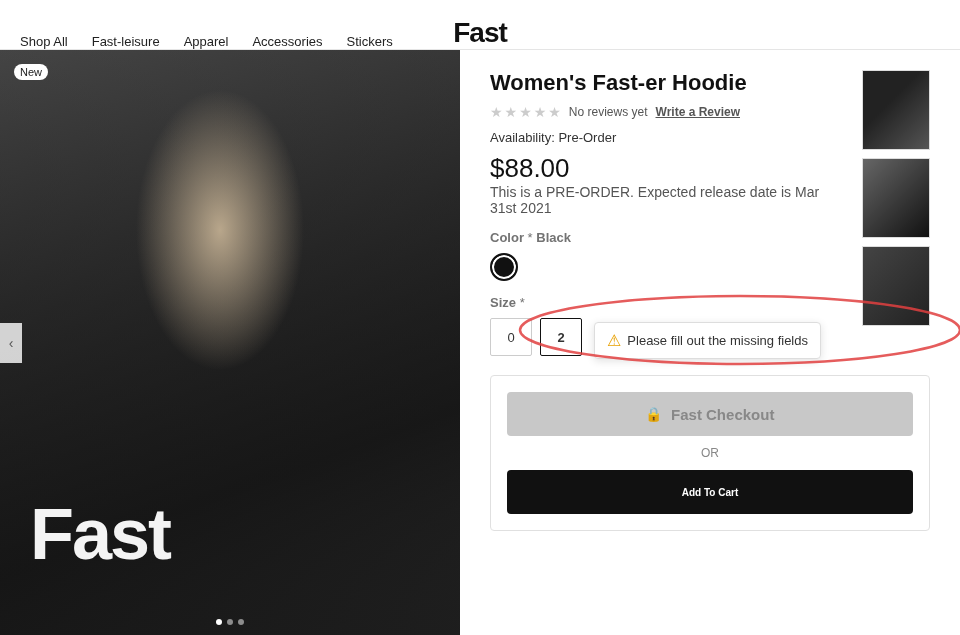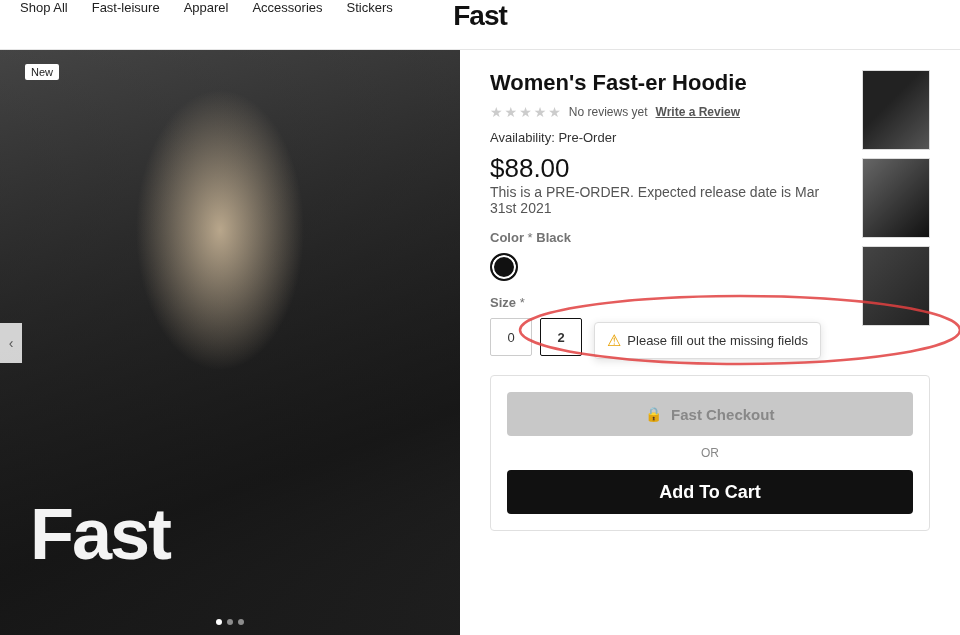--- a/index.html
+++ b/index.html
@@ -1,20 +1,20 @@
 <!DOCTYPE html>
 <html><head>
   <meta charset="utf-8">
   <style>
     * { margin: 0; padding: 0; box-sizing: border-box; }
     body { font-family: -apple-system, BlinkMacSystemFont, 'Segoe UI', Arial, sans-serif; width: 960px; height: 635px; overflow: hidden; background: #fff; }
 
     
     .nav {
-      display: flex; align-items: flex-start; height: 50px;
+      display: flex; align-items: flex-end; height: 50px;
       border-bottom: 1px solid #e5e5e5; padding: 0 20px;
       position: relative;
     }
     .nav-left { display: flex; gap: 24px; align-items: center; }
     .nav-left a { font-size: 13px; color: #222; text-decoration: none; cursor: pointer; }
     .nav-logo { position: absolute; left: 50%; transform: translateX(-50%); font-size: 28px; font-weight: 700; letter-spacing: -1px; color: #111; }
     .nav-right { margin-left: auto; display: flex; align-items: center; gap: 16px; }
     .nav-right a { font-size: 13px; color: #222; text-decoration: none; cursor: pointer; }
     .cart-icon-wrap { display: flex; align-items: center; gap: 4px; cursor: pointer; }
     .cart-icon { width: 22px; height: 22px; position: relative; }
@@ -22,23 +22,23 @@
 
     
     .main { display: flex; height: 585px; }
 
     
     .product-image-area {
       width: 460px; height: 585px; position: relative; overflow: hidden; background: #888;
       flex-shrink: 0;
     }
     .product-image-area .badge-new {
-      position: absolute; top: 14px; left: 25px;
+      position: absolute; top: 14px; left: 14px;
       font-size: 11px; color: #222; background: #fff; padding: 2px 6px;
-      border-radius: 2px; z-index: 2;
+      border-radius: 8px; z-index: 2;
     }
     .product-image-bg {
       width: 100%; height: 100%;
       background: linear-gradient(160deg, #555 0%, #333 40%, #1a1a1a 70%, #444 100%);
       position: relative; overflow: hidden;
     }
     
     .model-overlay {
       position: absolute; bottom: 0; left: 0; width: 100%; height: 100%;
       background: 
@@ -130,21 +130,21 @@
     }
     .fast-checkout-btn {
       width: 100%; height: 44px; background: #c8c8c8; color: #888;
       border: none; border-radius: 4px; font-size: 15px; font-weight: 600;
       cursor: not-allowed; display: flex; align-items: center; justify-content: center; gap: 8px;
     }
     .lock-icon { font-size: 14px; }
     .or-divider { text-align: center; font-size: 12px; color: #888; margin: 10px 0; }
     .add-to-cart-btn {
       width: 100%; height: 44px; background: #111; color: #fff;
-      border: none; border-radius: 4px; font-size: 18px; font-weight: 600; cursor: pointer;
+      border: none; border-radius: 4px; font-size: 10px; font-weight: 600; cursor: pointer;
     }
   </style>
 </head>
 <body>
 
 <nav class="nav">
   <div class="nav-left">
     <a>Shop All</a>
     <a>Fast-leisure</a>
     <a>Apparel</a>

